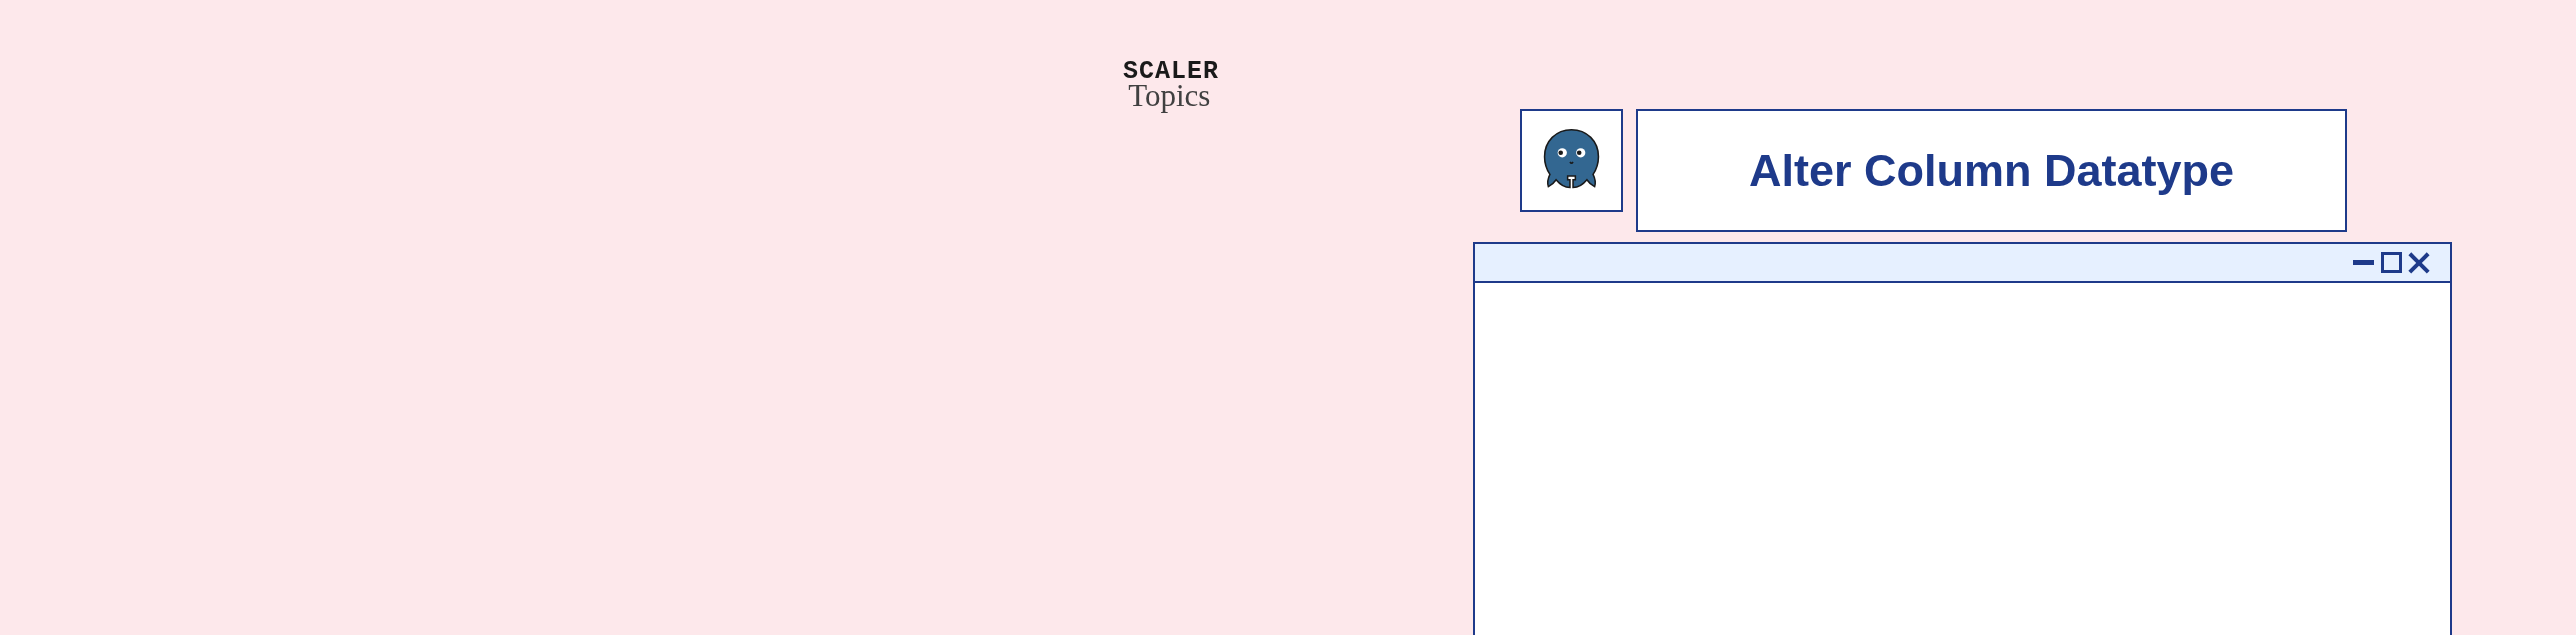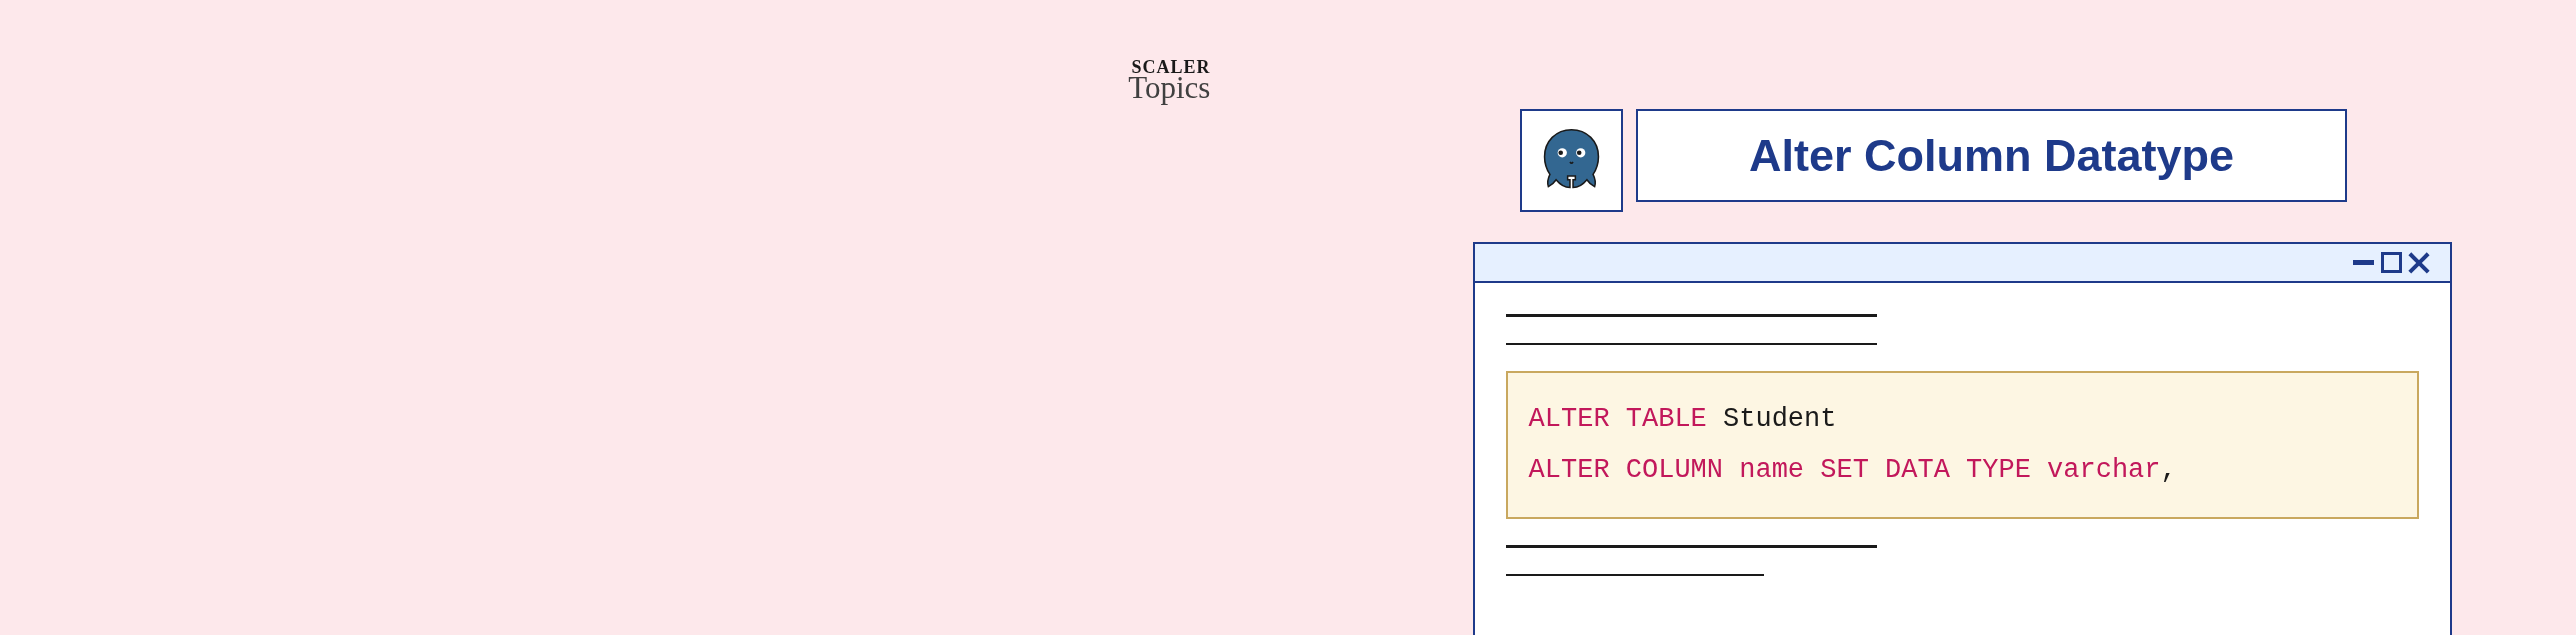--- a/index.html
+++ b/index.html
@@ -19,23 +19,23 @@
       left: 1123px;
       top: 57px;
       width: 979px;
     }
     .logo {
       position: absolute;
       top: 0;
       left: 0;
     }
     .logo-scaler {
-      font-family: Liberation Serif, serif;
+      font-family: Liberation Mono, monospace;
       font-weight: 900;
-      font-size: 18px;
+      font-size: 25px;
       letter-spacing: 1px;
       color: #1a1a1a;
       text-align: right;
     }
     .logo-topics {
       font-family: "Brush Script MT", cursive;
       font-size: 31px;
       color: #404040;
       margin-top: -7.7px;
       margin-left: 5.2px;
@@ -52,21 +52,21 @@
       width: 103px;
       height: 103px;
       border: 2.1px solid #1e3a8a;
       background: #fff;
       display: flex;
       align-items: center;
       justify-content: center;
     }
     .title-box {
       width: 711px;
-      height: 93px;
+      height: 123px;
       border: 2.1px solid #1e3a8a;
       background: #fff;
       display: flex;
       align-items: center;
       justify-content: center;
     }
     .title-text {
       font-size: 45px;
       font-weight: 700;
       color: #1e3a8a;
@@ -170,35 +170,15 @@
   </div>
 
   <div class="window">
     <div class="titlebar">
       <div class="window-controls">
         <div class="ctrl-dash"></div>
         <div class="ctrl-square"></div>
         <div class="ctrl-close"></div>
       </div>
     </div>
-    <div class="window-body">
-      <div class="text-line"></div>
-      <div class="text-line"></div>
-
-      <div class="code-block">
-        <div>
-          <span class="kw">ALTER TABLE</span>
-          <span class="ident">Student</span>
-        </div>
-        <div>
-          <span class="kw">ALTER COLUMN</span>
-          <span class="kw">name</span>
-          <span class="kw">SET DATA TYPE</span>
-          <span class="kw">varchar</span><span class="punct">,</span>
-        </div>
-      </div>
-
-      <div class="text-line"></div>
-      <div class="text-line short"></div>
-    </div>
   </div>
 </div>
 
 
 </body></html>

